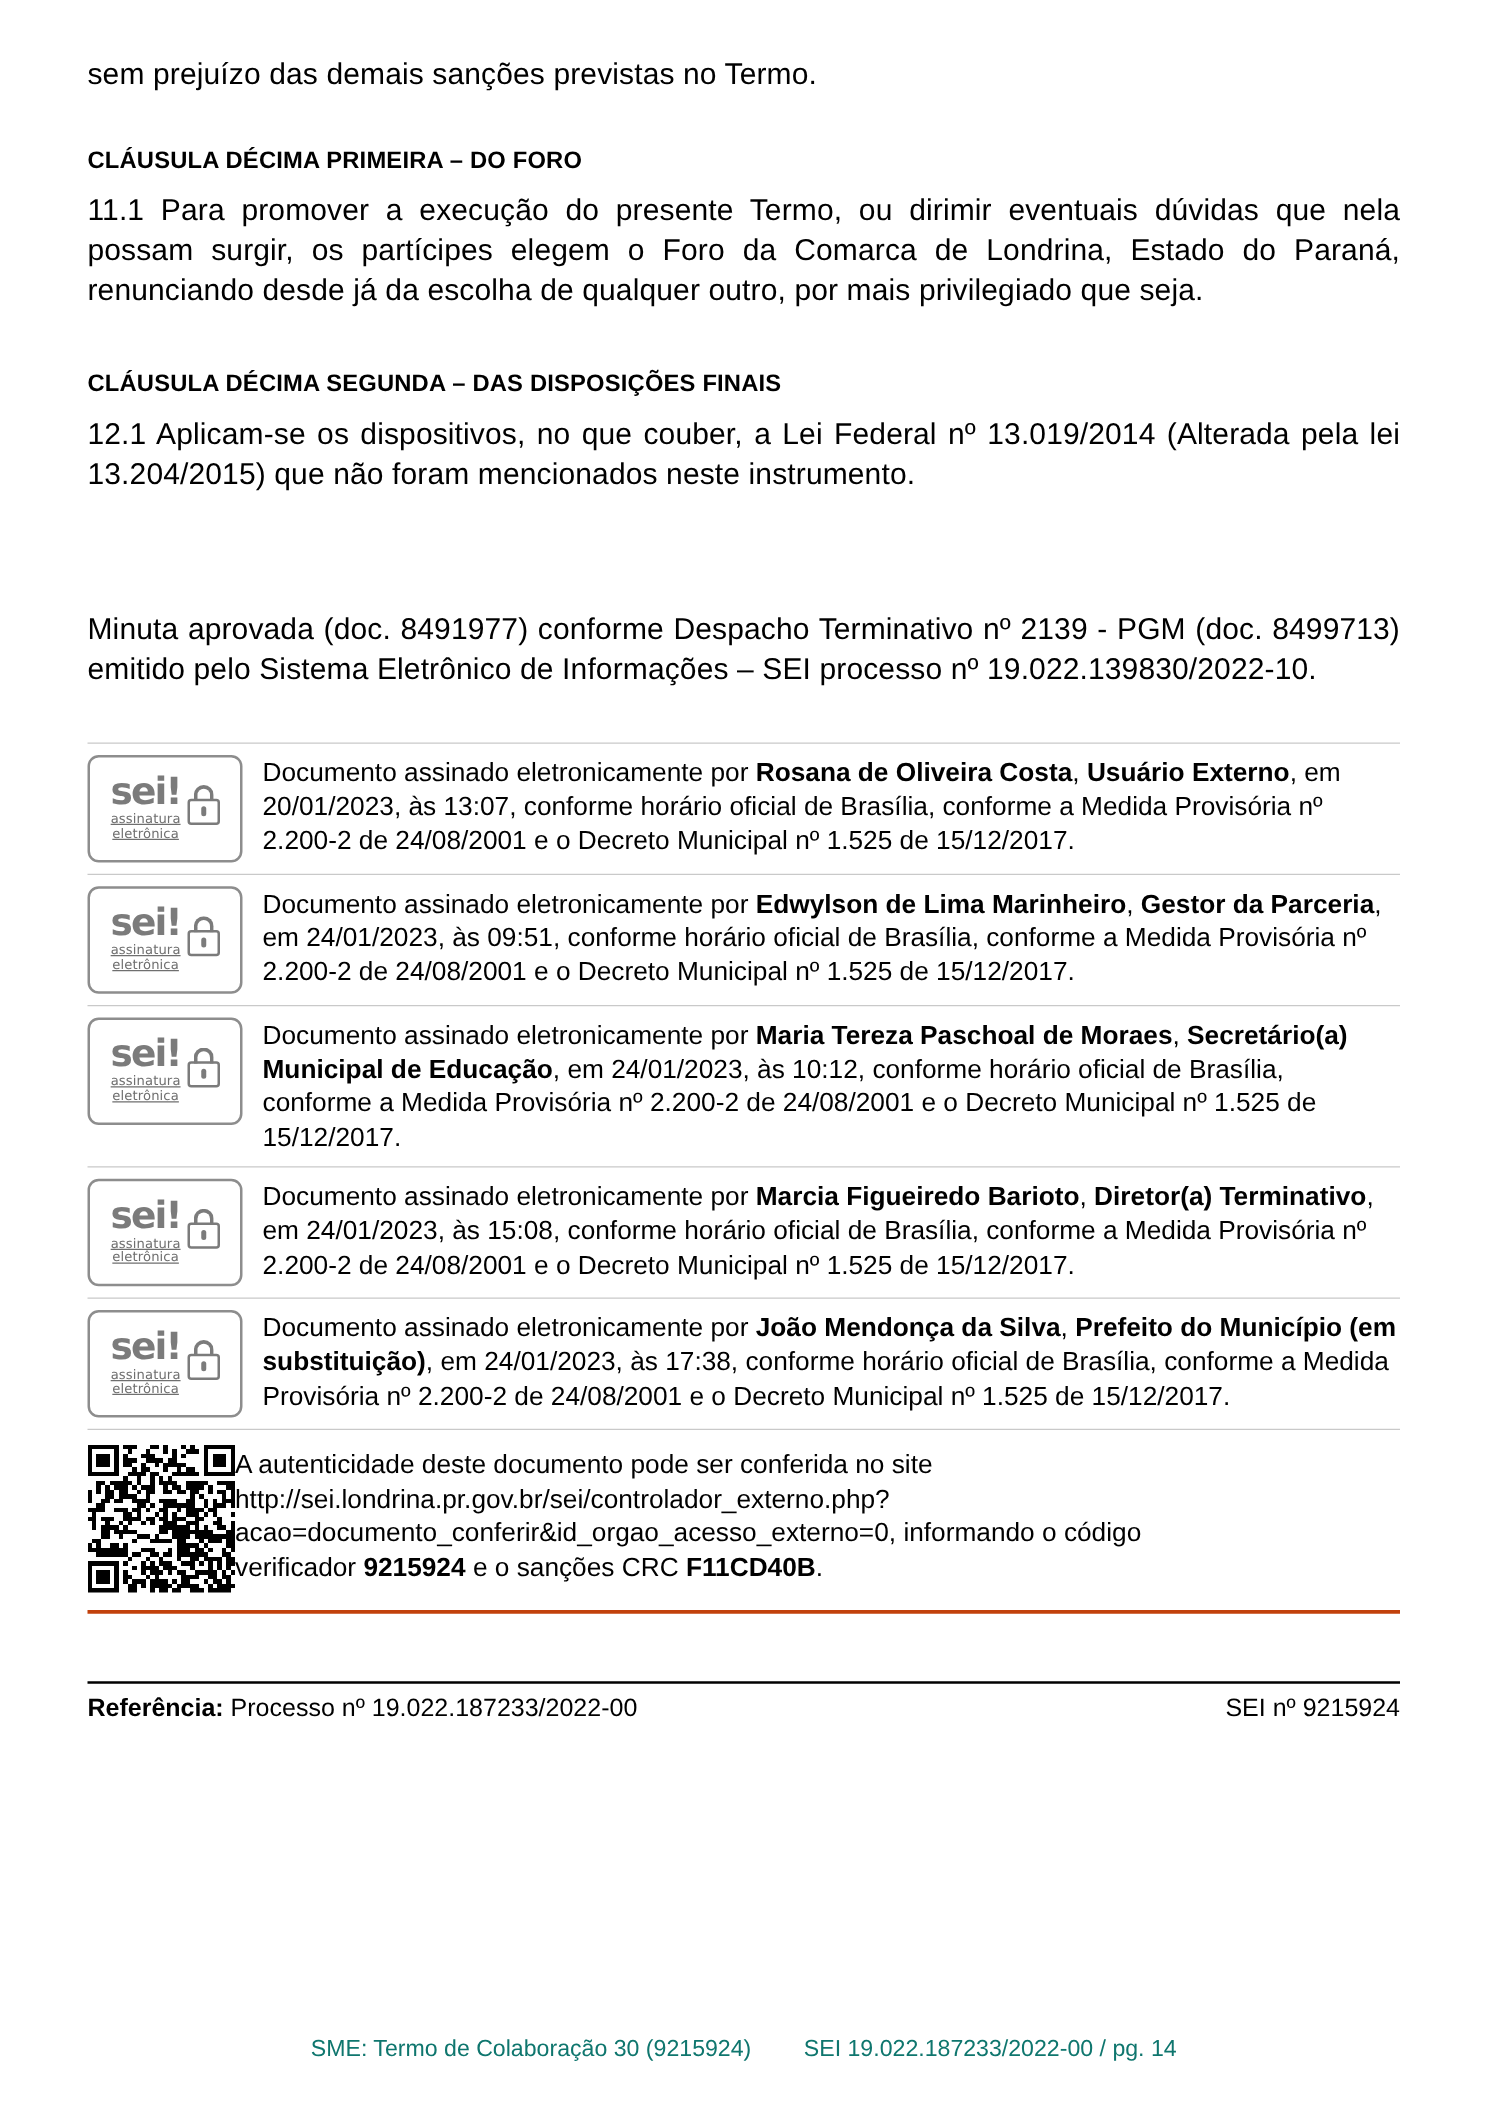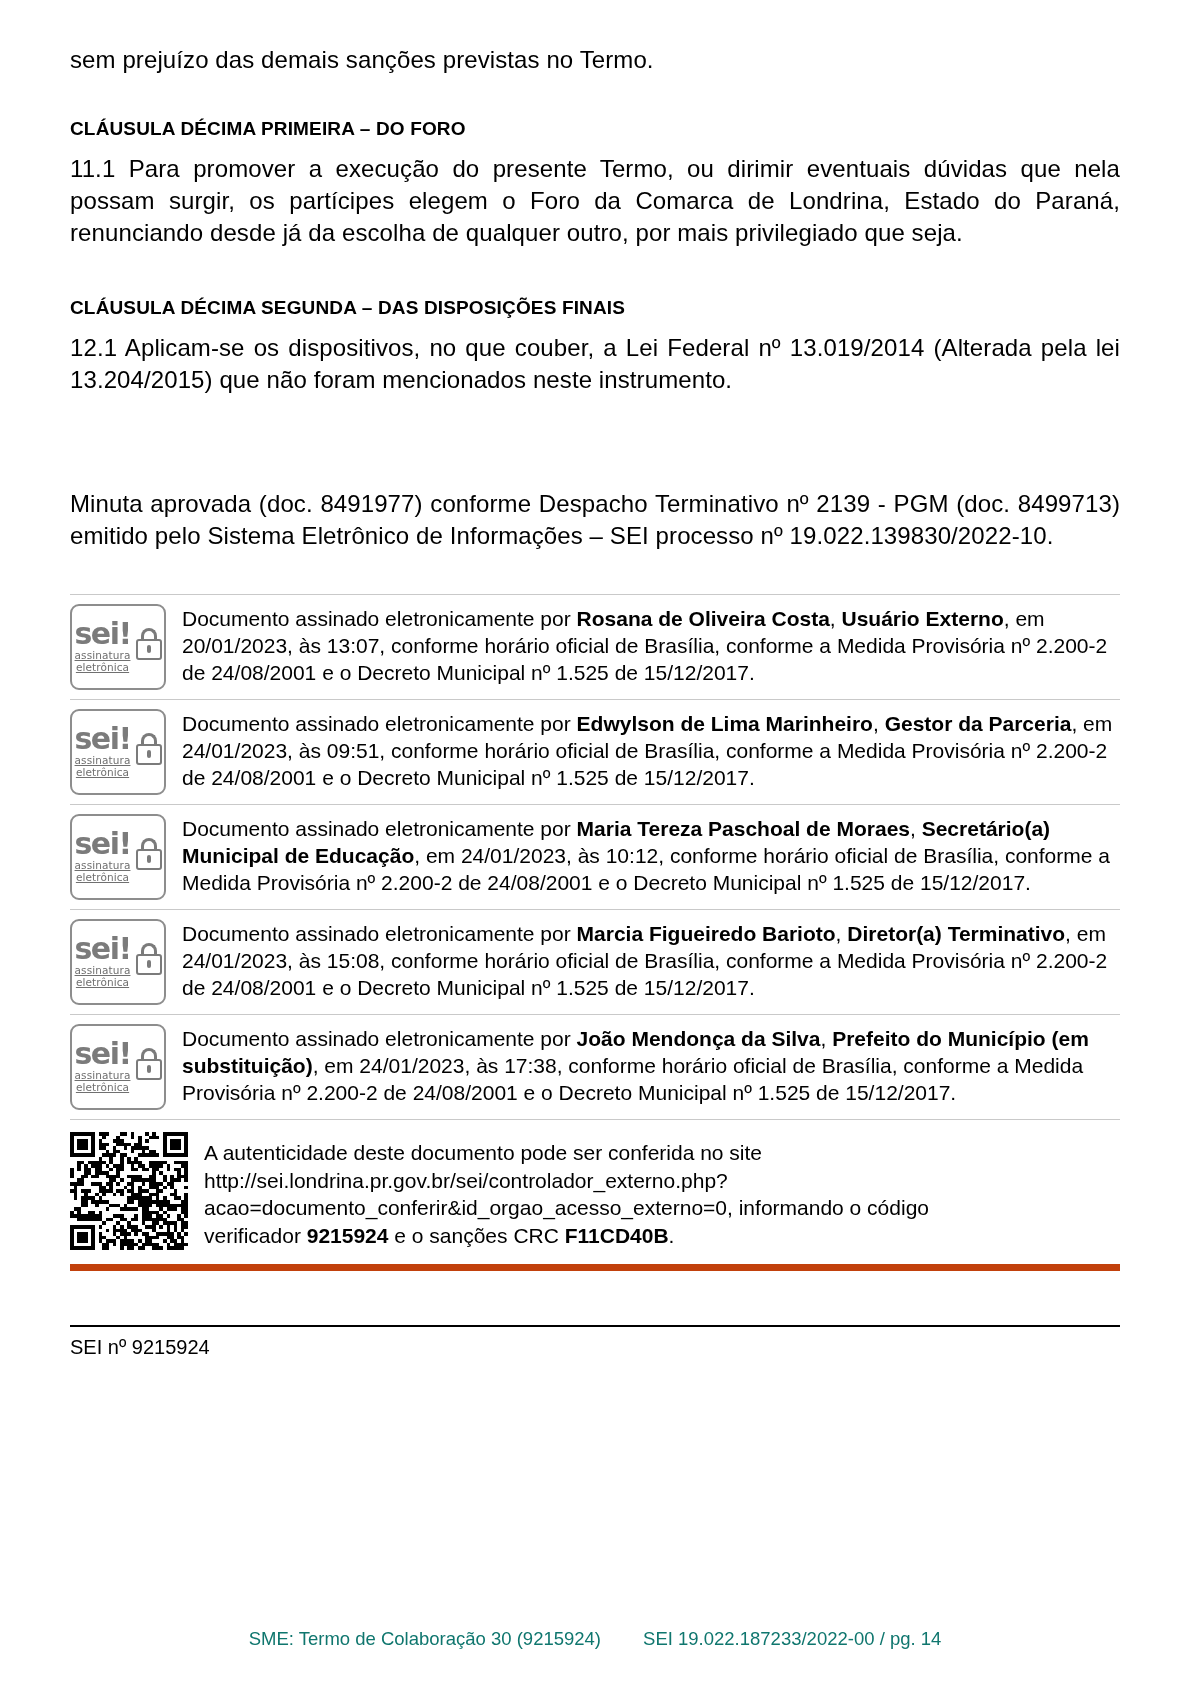--- a/index.html
+++ b/index.html
@@ -47,21 +47,21 @@
     border-top: 1px solid #c9c9c9;
     display: flex;
     align-items: flex-start;
     padding: 9px 0 9px 0;
     gap: 16px;
   }
   .sig-block:first-child { border-top: 1px solid #c9c9c9; }
 
   .sei-badge {
     flex: 0 0 auto;
-    width: 96px;
+    width: 124px;
     height: 86px;
     border: 2px solid #8d8d8d;
     border-radius: 9px;
     box-sizing: border-box;
     display: flex;
     align-items: center;
     justify-content: center;
     padding: 4px 5px;
     background: #fff;
     position: relative;
@@ -139,24 +139,23 @@
     font-size: 21px;
     line-height: 1.30;
     flex: 1 1 auto;
     padding-top: 1px;
   }
   .sig-text b { font-weight: bold; }
 
   
   .qr-block {
     border-top: 1px solid #c9c9c9;
-    border-bottom: 7px solid #c2410c;
+    border-bottom: 3px solid #c2410c;
     display: flex;
-    align-items: flex-end;
-    gap: 16px;
+    align-items: flex-start;
     padding: 12px 0 14px 0;
   }
   .qr {
     flex: 0 0 auto;
     width: 118px;
     height: 118px;
     background: #fff;
     display: block;
   }
   .qr-text {
@@ -901,20 +900,21 @@
     <div class="qr-text">
       <div>A autenticidade deste documento pode ser conferida no site</div>
       <div>http://sei.londrina.pr.gov.br/sei/controlador_externo.php?</div>
       <div>acao=documento_conferir&amp;id_orgao_acesso_externo=0, informando o código</div>
       <div><span>verificador </span><b>9215924</b><span> e o sanções CRC </span><b>F11CD40B</b><span>.</span></div>
     </div>
   </div>
 
   <div class="ref-rule"></div>
   <div class="ref-row">
+    <div class="ref-left"><b>Referência:</b><span> Processo nº 19.022.187233/2022-00</span></div>
     <div class="ref-right">SEI nº 9215924</div>
   </div>
 
   <div class="page-foot">
     <span>SME: Termo de Colaboração 30 (9215924)</span><span class="foot-gap"></span><span>SEI 19.022.187233/2022-00 / pg. 14</span>
   </div>
 
 </div>
 
 </body></html>

